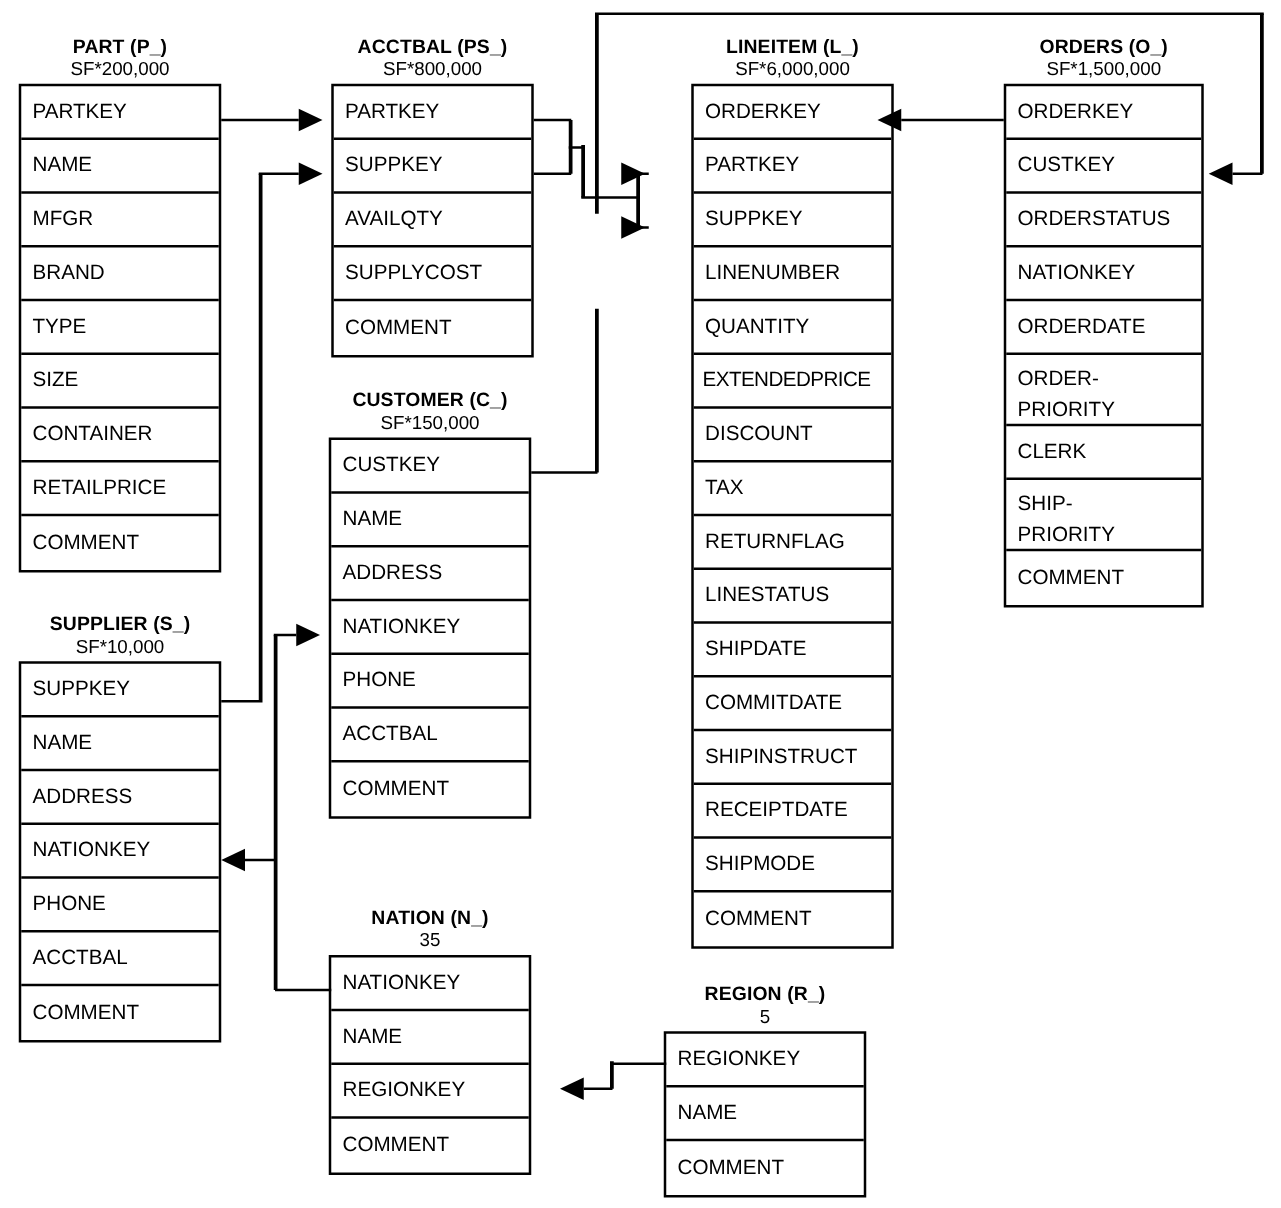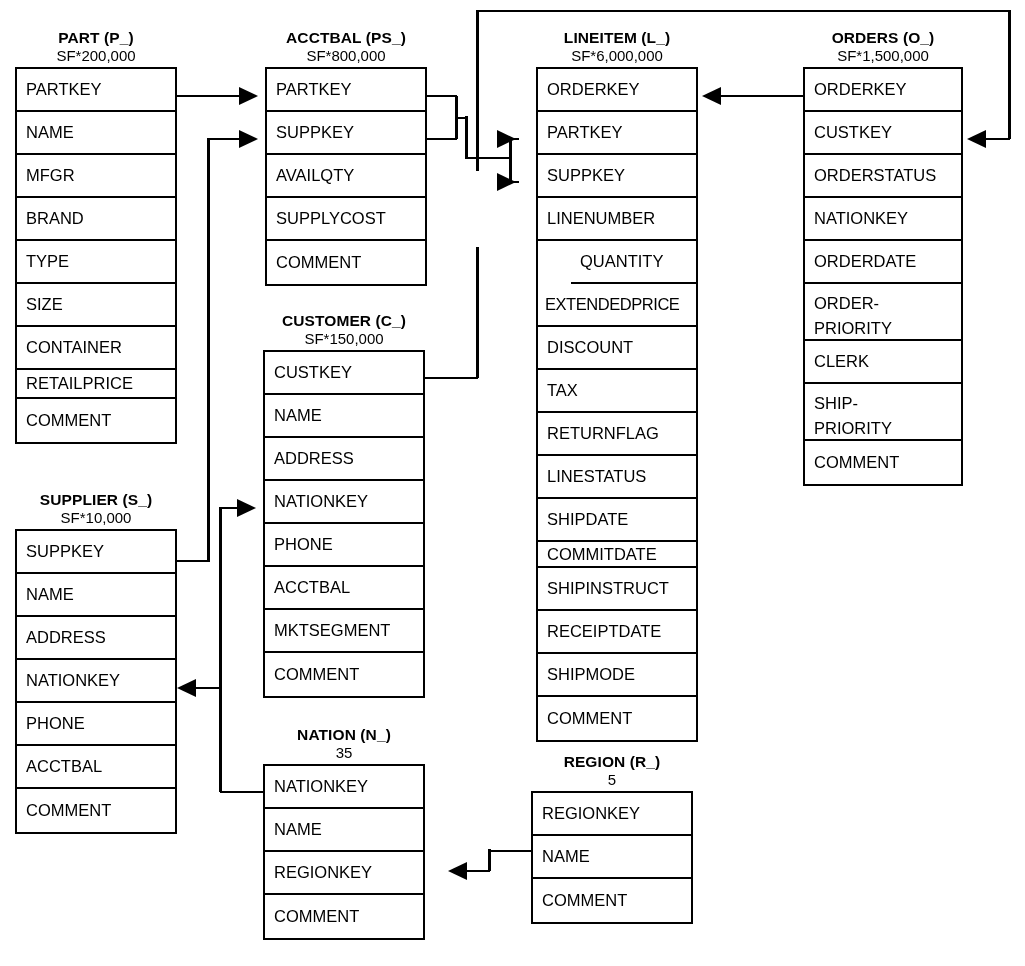--- a/index.html
+++ b/index.html
@@ -55,53 +55,53 @@
     <div class="ent-title">PART (P_)</div>
     <div class="ent-card">SF*200,000</div>
     <div class="ent-box" style="margin-top:2px;">
       <div class="field" style="height:43px;">PARTKEY</div>
       <div class="field" style="height:43px;">NAME</div>
       <div class="field" style="height:43px;">MFGR</div>
       <div class="field" style="height:43px;">BRAND</div>
       <div class="field" style="height:43px;">TYPE</div>
       <div class="field" style="height:43px;">SIZE</div>
       <div class="field" style="height:43px;">CONTAINER</div>
-      <div class="field" style="height:29px;">RETAILPRICE</div>
+      <div class="field" style="height:43px;">RETAILPRICE</div>
       <div class="field" style="height:43px;">COMMENT</div>
     </div>
   </div>
 
   <div class="entity" style="left:265px;top:28px;width:162px;">
     <div class="ent-title">ACCTBAL (PS_)</div>
     <div class="ent-card">SF*800,000</div>
     <div class="ent-box" style="margin-top:2px;">
       <div class="field" style="height:43px;">PARTKEY</div>
       <div class="field" style="height:43px;">SUPPKEY</div>
       <div class="field" style="height:43px;">AVAILQTY</div>
       <div class="field" style="height:43px;">SUPPLYCOST</div>
       <div class="field" style="height:43px;">COMMENT</div>
     </div>
   </div>
 
-  <div class="entity" style="left:536px;top:28px;width:162px;">
+  <div class="entity" style="left:553px;top:28px;width:162px;">
     <div class="ent-title">LINEITEM (L_)</div>
     <div class="ent-card">SF*6,000,000</div>
     <div class="ent-box" style="margin-top:2px;">
       <div class="field" style="height:43px;">ORDERKEY</div>
       <div class="field" style="height:43px;">PARTKEY</div>
       <div class="field" style="height:43px;">SUPPKEY</div>
       <div class="field" style="height:43px;">LINENUMBER</div>
-      <div class="field" style="height:43px;margin-left:33px;">QUANTITY</div>
+      <div class="field" style="height:43px;">QUANTITY</div>
       <div class="field tight" style="height:43px;">EXTENDEDPRICE</div>
       <div class="field" style="height:43px;">DISCOUNT</div>
       <div class="field" style="height:43px;">TAX</div>
       <div class="field" style="height:43px;">RETURNFLAG</div>
       <div class="field" style="height:43px;">LINESTATUS</div>
       <div class="field" style="height:43px;">SHIPDATE</div>
-      <div class="field" style="height:26px;">COMMITDATE</div>
+      <div class="field" style="height:43px;">COMMITDATE</div>
       <div class="field" style="height:43px;">SHIPINSTRUCT</div>
       <div class="field" style="height:43px;">RECEIPTDATE</div>
       <div class="field" style="height:43px;">SHIPMODE</div>
       <div class="field" style="height:43px;">COMMENT</div>
     </div>
   </div>
 
   <div class="entity" style="left:803px;top:28px;width:160px;">
     <div class="ent-title">ORDERS (O_)</div>
     <div class="ent-card">SF*1,500,000</div>
@@ -127,21 +127,20 @@
   <div class="entity" style="left:263px;top:311px;width:162px;">
     <div class="ent-title">CUSTOMER (C_)</div>
     <div class="ent-card">SF*150,000</div>
     <div class="ent-box" style="margin-top:2px;">
       <div class="field" style="height:43px;">CUSTKEY</div>
       <div class="field" style="height:43px;">NAME</div>
       <div class="field" style="height:43px;">ADDRESS</div>
       <div class="field" style="height:43px;">NATIONKEY</div>
       <div class="field" style="height:43px;">PHONE</div>
       <div class="field" style="height:43px;">ACCTBAL</div>
-      <div class="field" style="height:43px;">MKTSEGMENT</div>
       <div class="field" style="height:43px;">COMMENT</div>
     </div>
   </div>
 
   <div class="entity" style="left:15px;top:490px;width:162px;">
     <div class="ent-title">SUPPLIER (S_)</div>
     <div class="ent-card">SF*10,000</div>
     <div class="ent-box" style="margin-top:2px;">
       <div class="field" style="height:43px;">SUPPKEY</div>
       <div class="field" style="height:43px;">NAME</div>
@@ -157,21 +156,21 @@
     <div class="ent-title">NATION (N_)</div>
     <div class="ent-card">35</div>
     <div class="ent-box" style="margin-top:2px;">
       <div class="field" style="height:43px;">NATIONKEY</div>
       <div class="field" style="height:43px;">NAME</div>
       <div class="field" style="height:43px;">REGIONKEY</div>
       <div class="field" style="height:43px;">COMMENT</div>
     </div>
   </div>
 
-  <div class="entity" style="left:531px;top:752px;width:162px;">
+  <div class="entity" style="left:531px;top:786px;width:162px;">
     <div class="ent-title">REGION (R_)</div>
     <div class="ent-card">5</div>
     <div class="ent-box" style="margin-top:2px;">
       <div class="field" style="height:43px;">REGIONKEY</div>
       <div class="field" style="height:43px;">NAME</div>
       <div class="field" style="height:43px;">COMMENT</div>
     </div>
   </div>
 
   <div class="rel">

